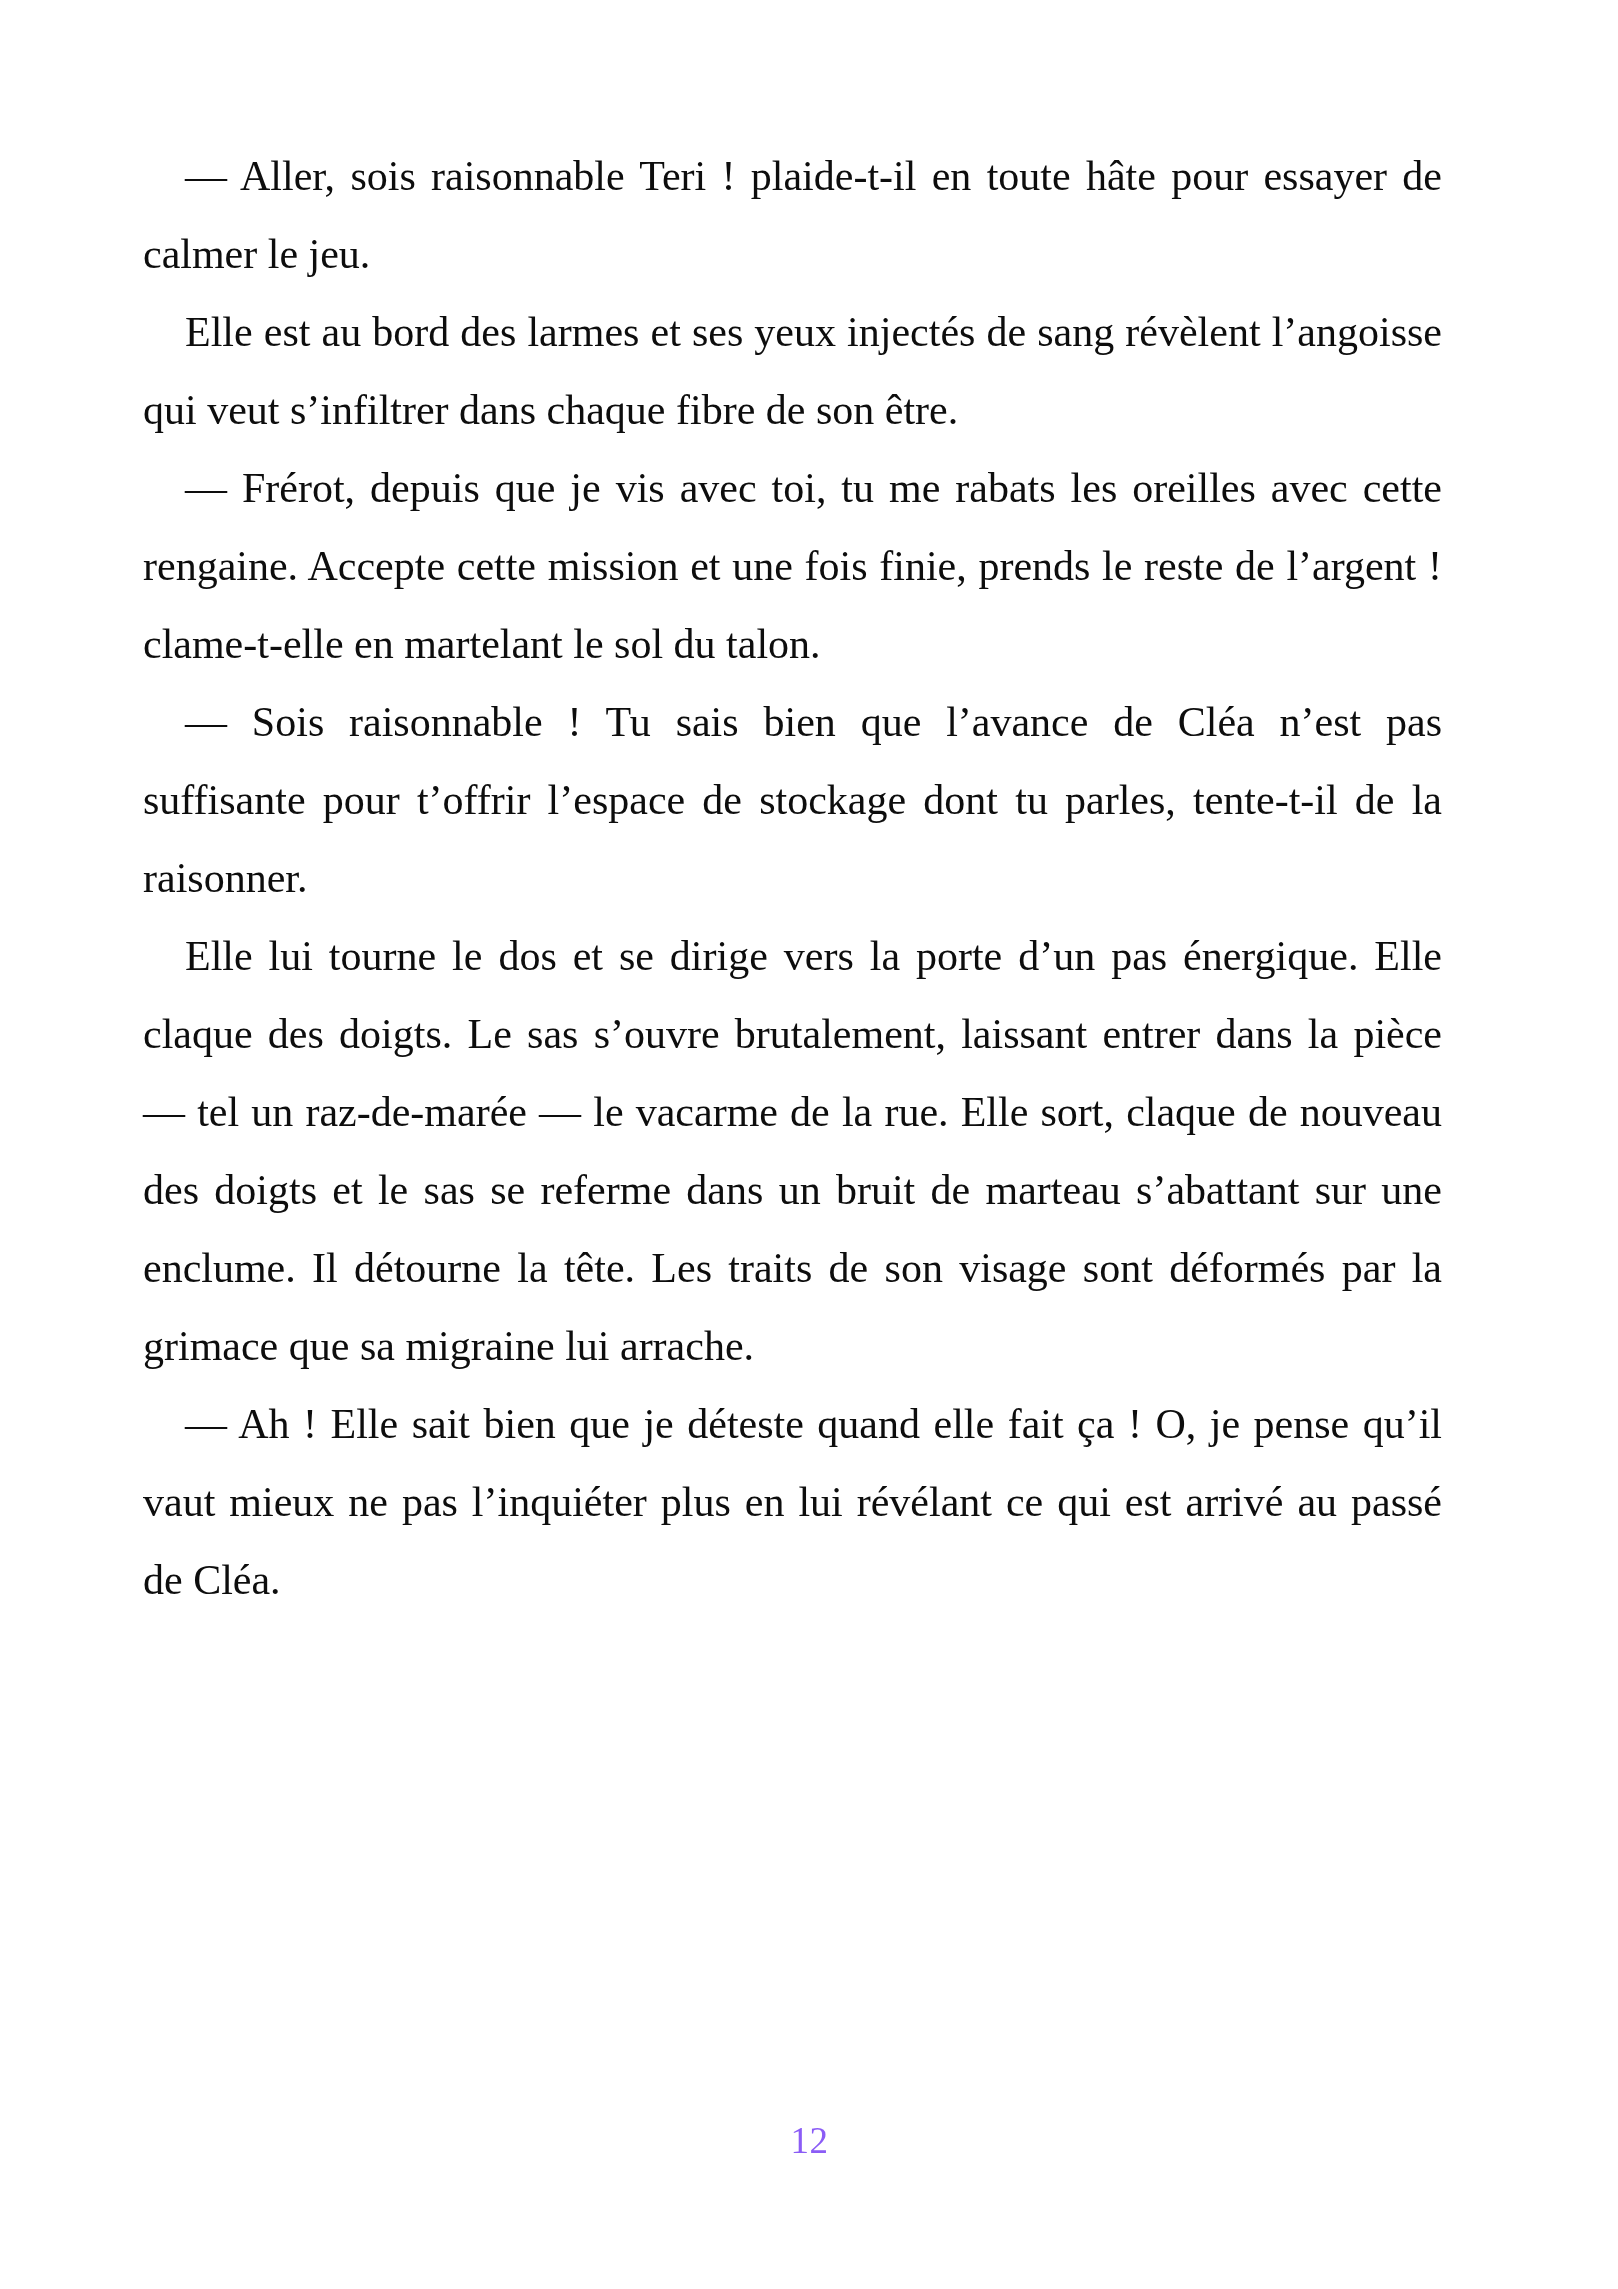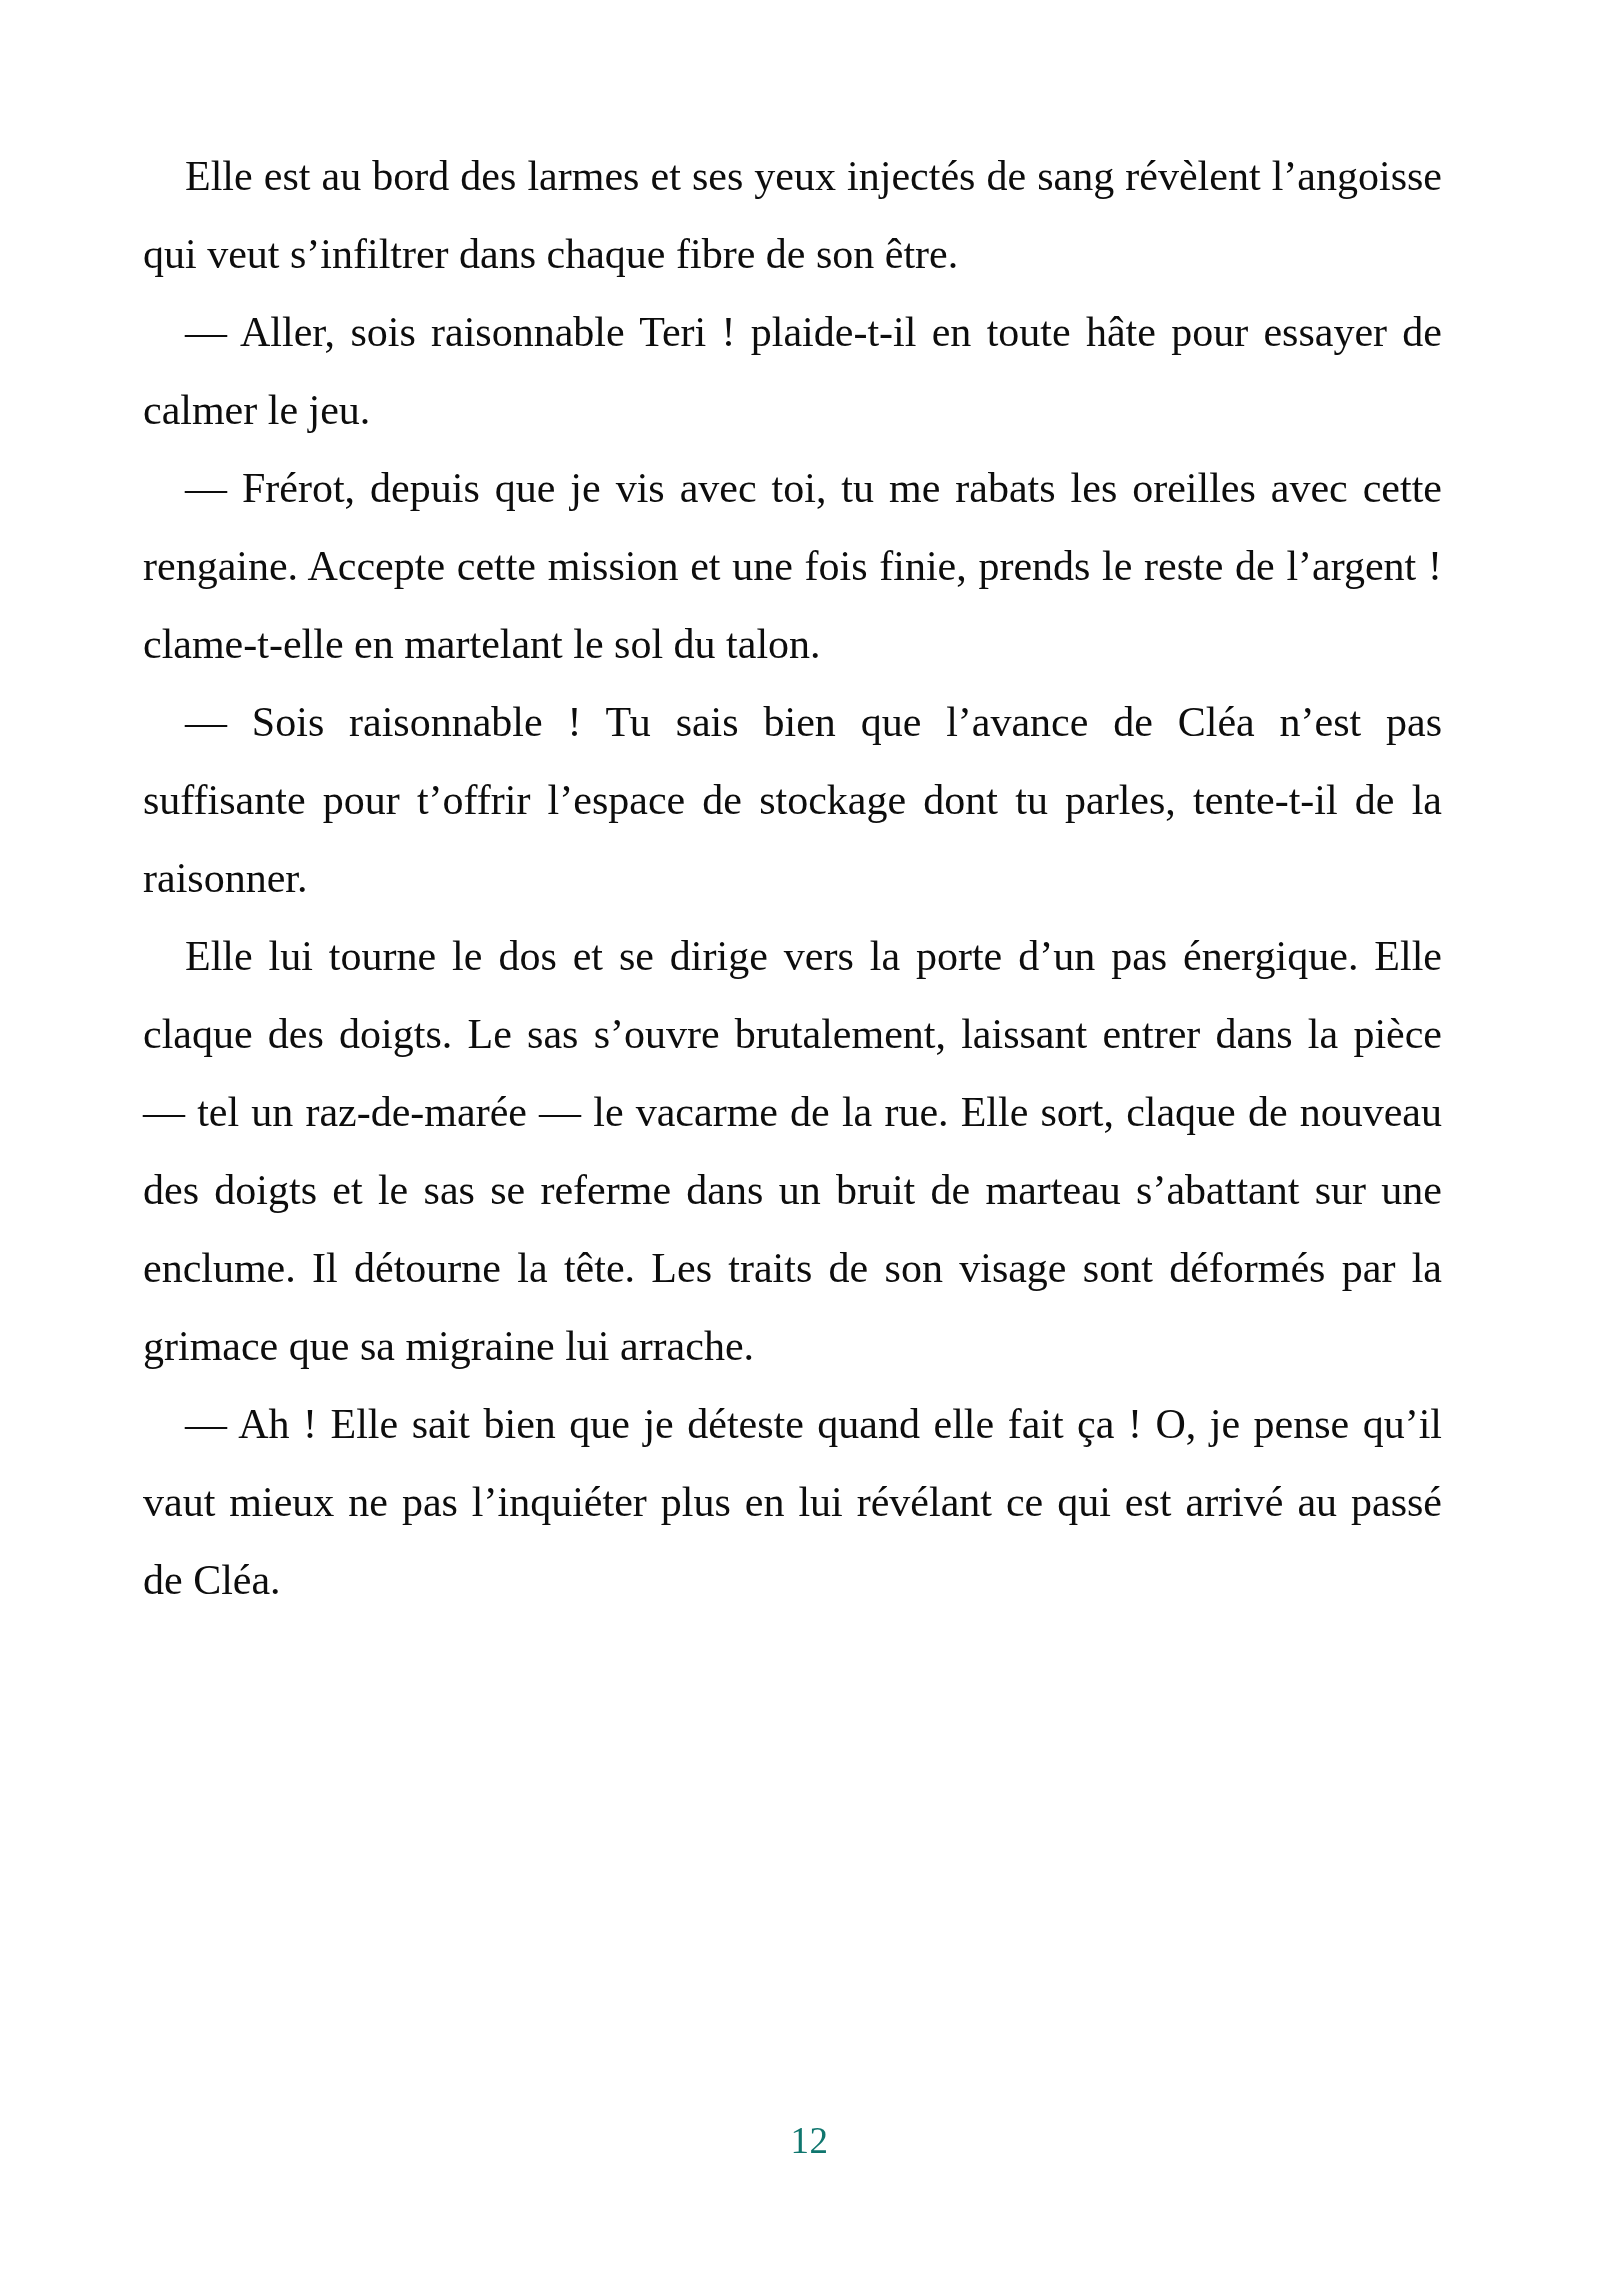--- a/index.html
+++ b/index.html
@@ -44,34 +44,34 @@
 
   
   .folio {
     position: absolute;
     left: 0;
     top: 2119px;
     width: 1619px;
     text-align: center;
     font-family: "Liberation Serif", "DejaVu Serif", serif;
     font-size: 37px;
-    color: #0f766e;
+    color: #8b5cf6;
     letter-spacing: 0.5px;
   }
 </style>
 </head>
 <body>
 
 <div class="page">
 
   <div class="textblock">
 
+    <p class="para">— Aller, sois raisonnable Teri ! plaide-t-il en toute hâte pour essayer de calmer le jeu.</p>
+
     <p class="para">Elle est au bord des larmes et ses yeux injectés de sang révèlent l’angoisse qui veut s’infiltrer dans chaque fibre de son être.</p>
-
-    <p class="para">— Aller, sois raisonnable Teri ! plaide-t-il en toute hâte pour essayer de calmer le jeu.</p>
 
 
     <p class="para">— Frérot, depuis que je vis avec toi, tu me rabats les oreilles avec cette rengaine. Accepte cette mission et une fois finie, prends le reste de l’argent ! clame-t-elle en martelant le sol du talon.</p>
 
     <p class="para">— Sois raisonnable ! Tu sais bien que l’avance de Cléa n’est pas suffisante pour t’offrir l’espace de stockage dont tu parles, tente-t-il de la raisonner.</p>
 
     <p class="para">Elle lui tourne le dos et se dirige vers la porte d’un pas énergique. Elle claque des doigts. Le sas s’ouvre brutalement, laissant entrer dans la pièce — tel un raz-de-marée — le vacarme de la rue. Elle sort, claque de nouveau des doigts et le sas se referme dans un bruit de marteau s’abattant sur une enclume. Il détourne la tête. Les traits de son visage sont déformés par la grimace que sa migraine lui arrache.</p>
 
     <p class="para">— Ah ! Elle sait bien que je déteste quand elle fait ça ! O, je pense qu’il vaut mieux ne pas l’inquiéter plus en lui révélant ce qui est arrivé au passé de Cléa.</p>
 

